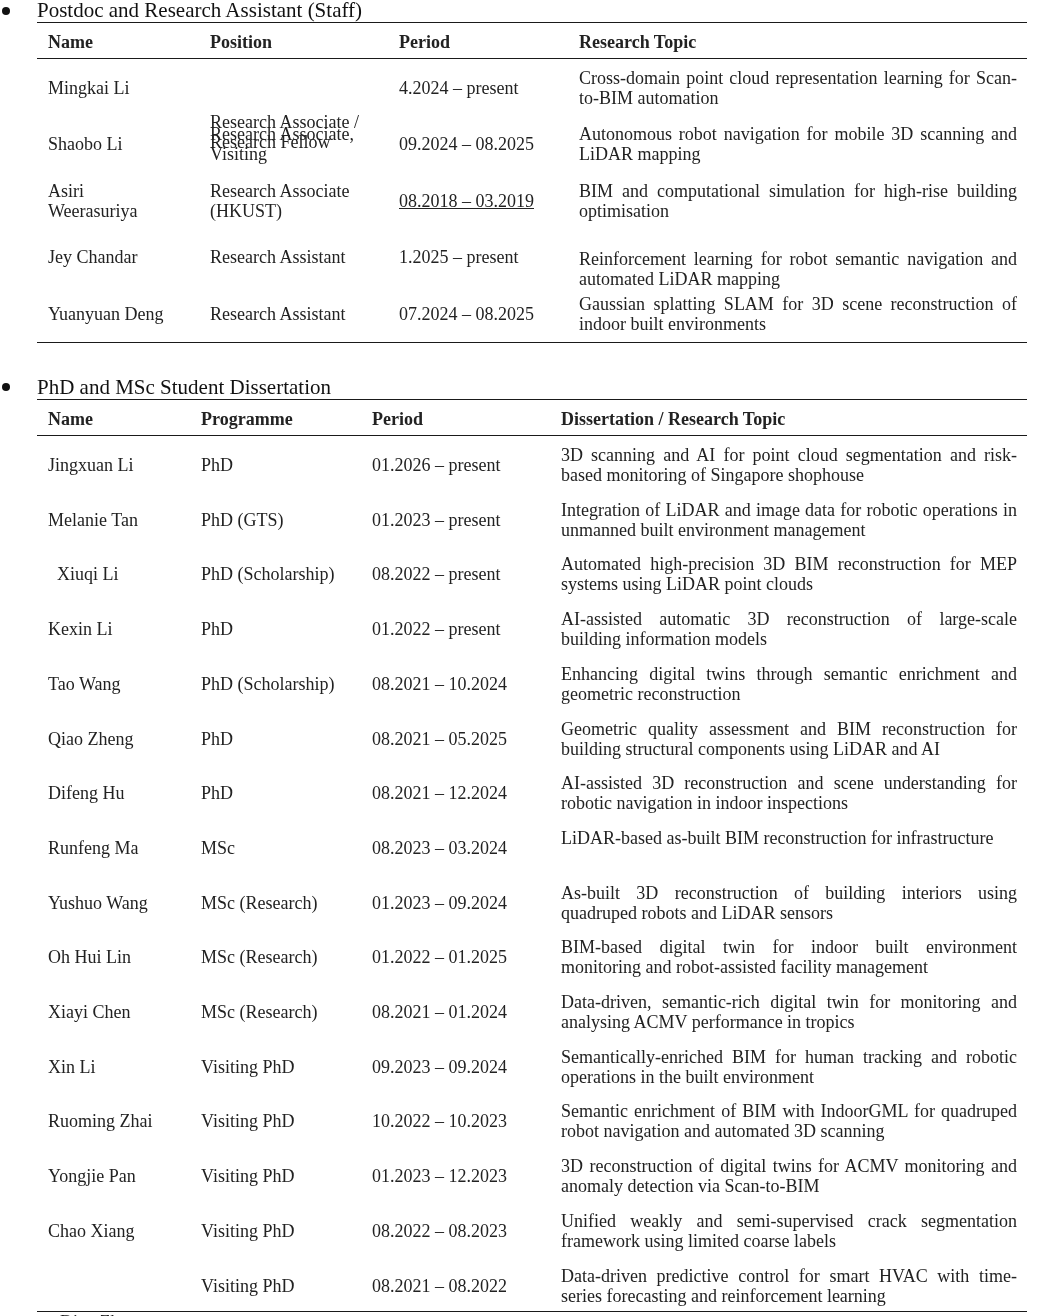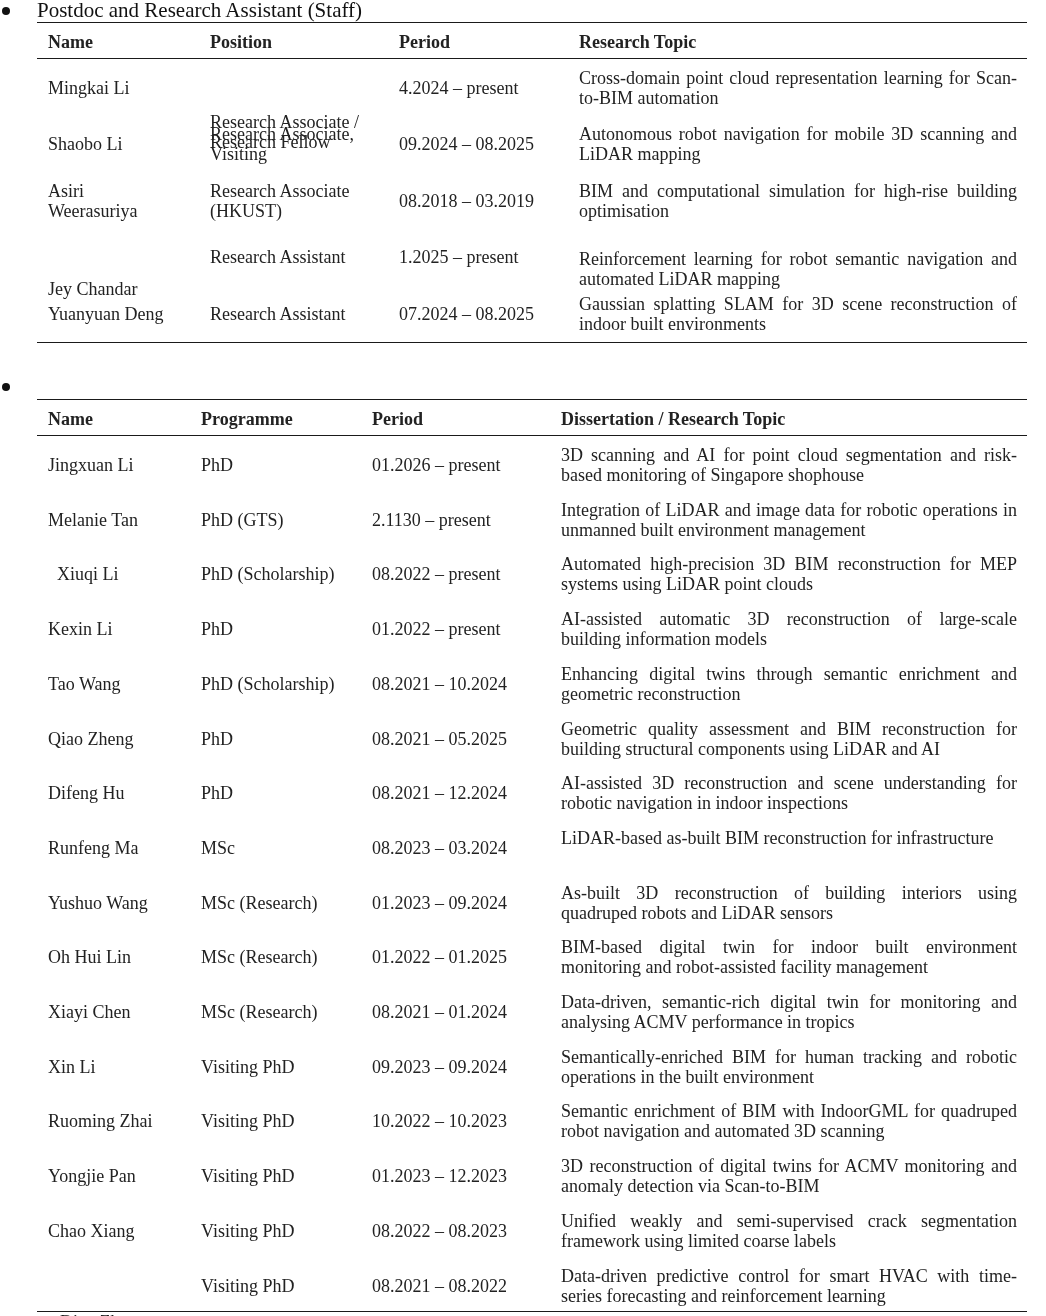--- a/index.html
+++ b/index.html
@@ -49,63 +49,64 @@
   <div class="row" style="top:123px;">
     <div class="cell" style="left:48px; top:11px;">Shaobo Li</div>
     <div class="cell" style="left:210px; top:1px; width:180px;">Research Associate, Visiting</div>
     <div class="cell" style="left:399px; top:11px;">09.2024 – 08.2025</div>
     <div class="cell topic" style="left:579px; top:1px; width:438px;">Autonomous robot navigation for mobile 3D scanning and LiDAR mapping</div>
   </div>
 
   <div class="row" style="top:180px;">
     <div class="cell" style="left:48px; top:1px; width:110px;">Asiri Weerasuriya</div>
     <div class="cell" style="left:210px; top:1px; width:170px;">Research Associate (HKUST)</div>
-    <div class="cell" style="left:399px; top:11px;">08.2018 – 03.2019</div>
+    <div class="cell" style="left:399px; top:11px;text-decoration:underline;">08.2018 – 03.2019</div>
     <div class="cell topic" style="left:579px; top:1px; width:438px;">BIM and computational simulation for high-rise building optimisation</div>
   </div>
 
   <div class="row" style="top:236px;">
-    <div class="cell" style="left:48px; top:11px;margin-top:32px;">Jey Chandar</div>
+    <div class="cell" style="left:48px; top:11px;">Jey Chandar</div>
     <div class="cell" style="left:210px; top:11px;">Research Assistant</div>
     <div class="cell" style="left:399px; top:11px;">1.2025 – present</div>
     <div class="cell topic" style="left:579px; top:1px; width:438px;margin-top:12px;">Reinforcement learning for robot semantic navigation and automated LiDAR mapping</div>
   </div>
 
   <div class="row" style="top:293px;">
     <div class="cell" style="left:48px; top:11px;">Yuanyuan Deng</div>
     <div class="cell" style="left:210px; top:11px;">Research Assistant</div>
     <div class="cell" style="left:399px; top:11px;">07.2024 – 08.2025</div>
     <div class="cell topic" style="left:579px; top:1px; width:438px;">Gaussian splatting SLAM for 3D scene reconstruction of indoor built environments</div>
   </div>
   <div class="rule" style="top:342px;"></div>
 </div>
 
 <div class="section" style="top:375px; height:941px;">
   <div class="bullet" style="top:8px;"></div>
+  <div class="section-title" style="top:0px;">PhD and MSc Student Dissertation</div>
   <div class="rule" style="top:24px;"></div>
 
   <div>
     <div class="cell head" style="left:48px; top:34px;">Name</div>
     <div class="cell head" style="left:201px; top:34px;">Programme</div>
     <div class="cell head" style="left:372px; top:34px;">Period</div>
     <div class="cell head" style="left:561px; top:34px;">Dissertation / Research Topic</div>
   </div>
   <div class="rule" style="top:60px;"></div>
 
   <div id="student-rows">
       <div class="row" style="top: 69px;">
         <div class="cell" style="left:48px; top:11px;">Jingxuan Li</div>
         <div class="cell" style="left:201px; top:11px;">PhD</div>
         <div class="cell" style="left:372px; top:11px;">01.2026 – present</div>
         <div class="cell topic" style="left:561px; top:1px; width:456px;">3D scanning and AI for point cloud segmentation and risk-based monitoring of Singapore shophouse</div>
       </div>
       <div class="row" style="top: 124px;">
         <div class="cell" style="left:48px; top:11px;">Melanie Tan</div>
         <div class="cell" style="left:201px; top:11px;">PhD (GTS)</div>
-        <div class="cell" style="left:372px; top:11px;">2.1130 – present</div>
+        <div class="cell" style="left:372px; top:11px;">01.2023 – present</div>
         <div class="cell topic" style="left:561px; top:1px; width:456px;">Integration of LiDAR and image data for robotic operations in unmanned built environment management</div>
       </div>
       <div class="row" style="top: 178px;">
         <div class="cell" style="left:48px; top:11px;margin-left:9px;">Xiuqi Li</div>
         <div class="cell" style="left:201px; top:11px;">PhD (Scholarship)</div>
         <div class="cell" style="left:372px; top:11px;">08.2022 – present</div>
         <div class="cell topic" style="left:561px; top:1px; width:456px;">Automated high-precision 3D BIM reconstruction for MEP systems using LiDAR point clouds</div>
       </div>
       <div class="row" style="top: 233px;">
         <div class="cell" style="left:48px; top:11px;">Kexin Li</div>

